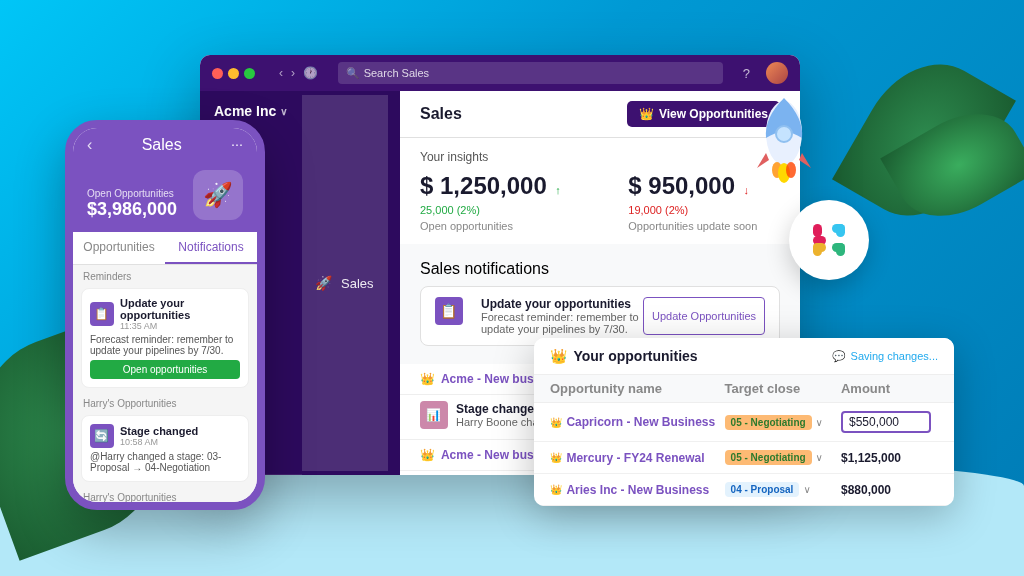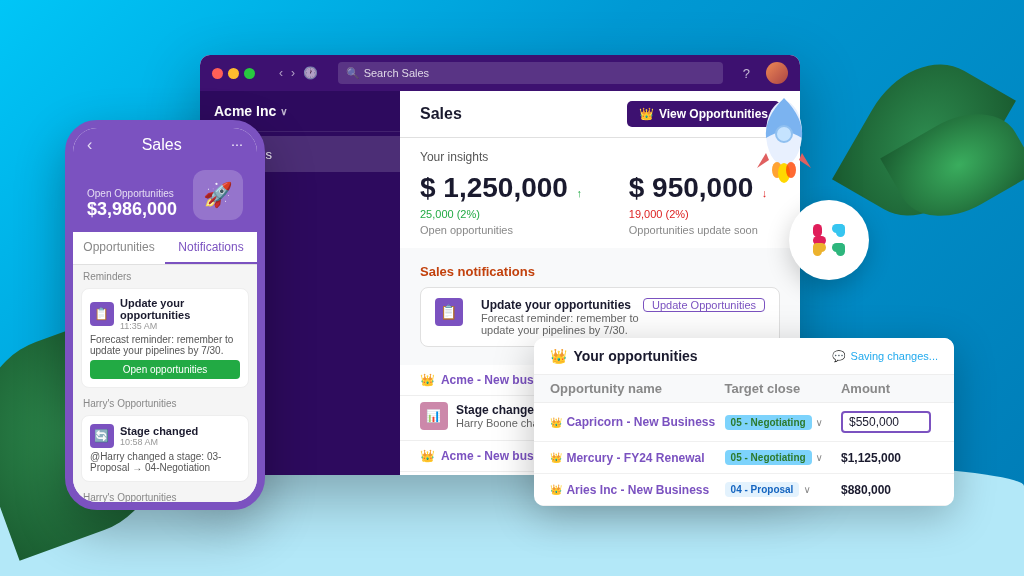--- a/index.html
+++ b/index.html
@@ -131,21 +131,21 @@
     .app-layout {
       display: flex;
       height: calc(100% - 36px);
     }
 
     .sidebar {
       width: 200px;
       background: #2d0a5e;
       padding: 0;
       display: flex;
-      flex-direction: column;
+      flex-direction: row;
     }
 
     .sidebar-header {
       padding: 12px 14px;
       border-bottom: 1px solid rgba(255,255,255,0.1);
     }
     .sidebar-org {
       color: #fff;
       font-size: 14px;
       font-weight: 600;
@@ -211,21 +211,21 @@
       font-size: 12px;
       color: #555;
       margin-bottom: 8px;
     }
     .insights-row {
       display: flex;
       gap: 40px;
     }
     .insight-item {}
     .insight-amount {
-      font-size: 28px;
+      font-size: 24px;
       font-weight: 700;
       color: #1a1a2e;
     }
     .insight-change-up {
       color: #22aa44;
       font-size: 11px;
       margin-left: 4px;
     }
     .insight-change-down {
       color: #dd2222;
@@ -236,23 +236,23 @@
       font-size: 11px;
       color: #888;
       margin-top: 2px;
     }
 
     .notif-section {
       padding: 10px 20px;
       margin-top: 6px;
     }
     .notif-label {
-      font-size: 13px;
-      font-weight: 700;
-      color: #c2410c;
+      font-size: 16px;
+      font-weight: 400;
+      color: #000000;
       margin-bottom: 8px;
     }
     .notif-card {
       background: #fff;
       border: 1px solid #e0e0e0;
       border-radius: 8px;
       padding: 10px 14px;
       margin-bottom: 8px;
     }
     .notif-row {
@@ -273,21 +273,21 @@
       font-size: 14px;
     }
     .notif-content { flex: 1; }
     .notif-title { font-size: 12px; font-weight: 700; color: #1a1a2e; }
     .notif-desc { font-size: 11px; color: #666; }
     .update-opps-btn {
       background: #fff;
       border: 1px solid #7b52c0;
       color: #7b52c0;
       border-radius: 4px;
-      padding: 0 8px;
+      padding: 12px 8px;
       font-size: 11px;
       cursor: pointer;
       white-space: nowrap;
     }
 
     .acme-row {
       display: flex;
       align-items: center;
       gap: 6px;
       padding: 8px 20px;
@@ -503,21 +503,21 @@
     }
     .stage-badge {
       border-radius: 4px;
       padding: 2px 6px;
       font-size: 10px;
       font-weight: 600;
       border: none;
       cursor: pointer;
     }
     .stage-negotiating {
-      background: #7dd3fc;
+      background: #fdba74;
       color: #2d7a2d;
     }
     .stage-proposal {
       background: #e3f2fd;
       color: #1565c0;
       text-align: center;
     }
     .opp-amount {
       font-size: 12px;
       font-weight: 600;

